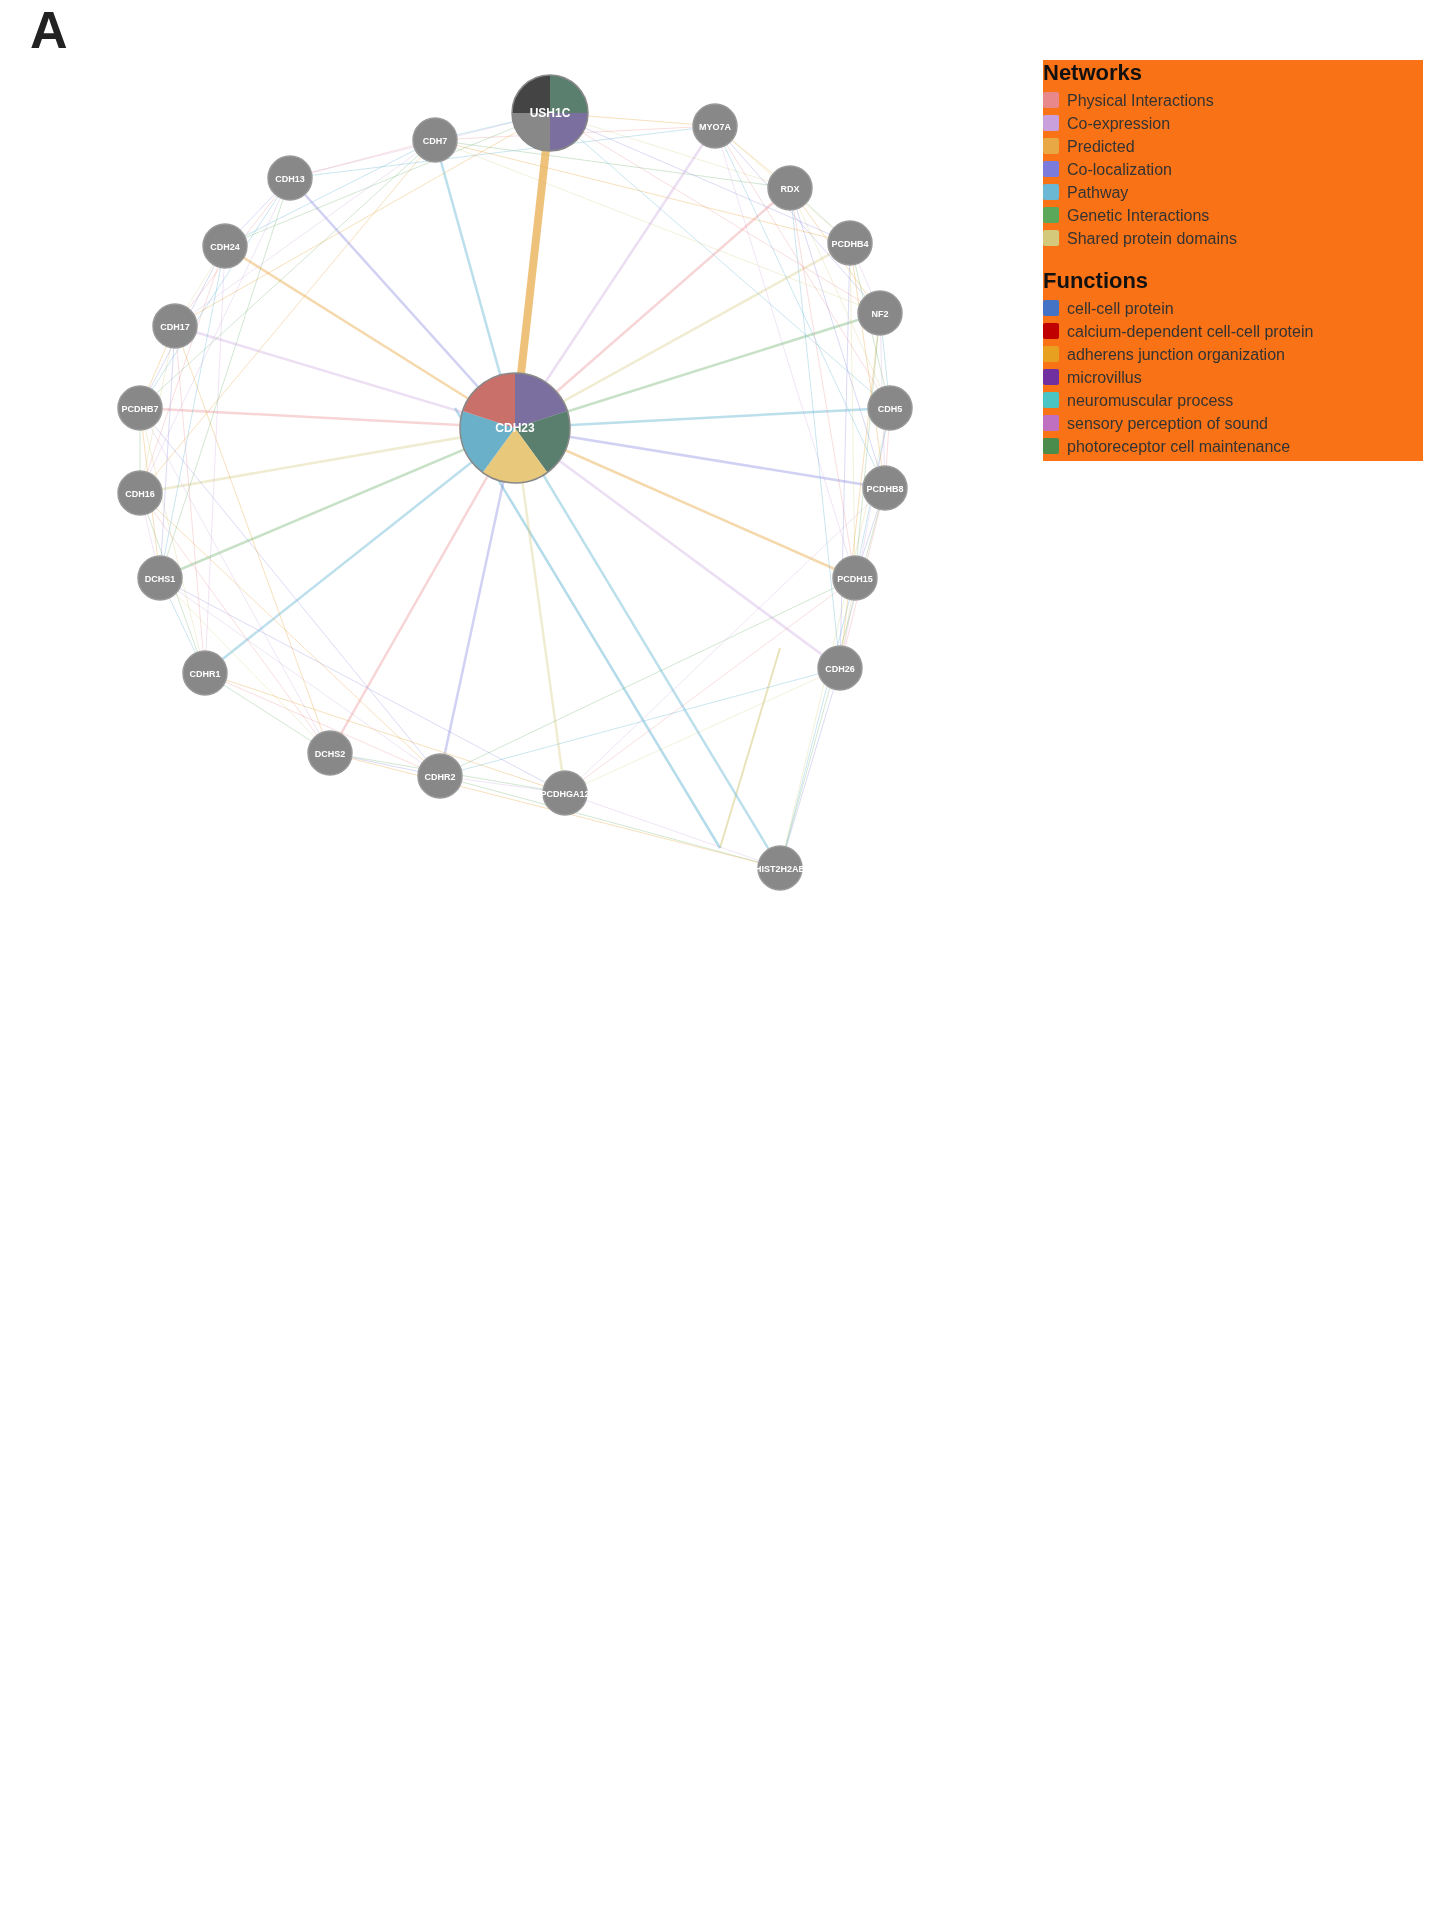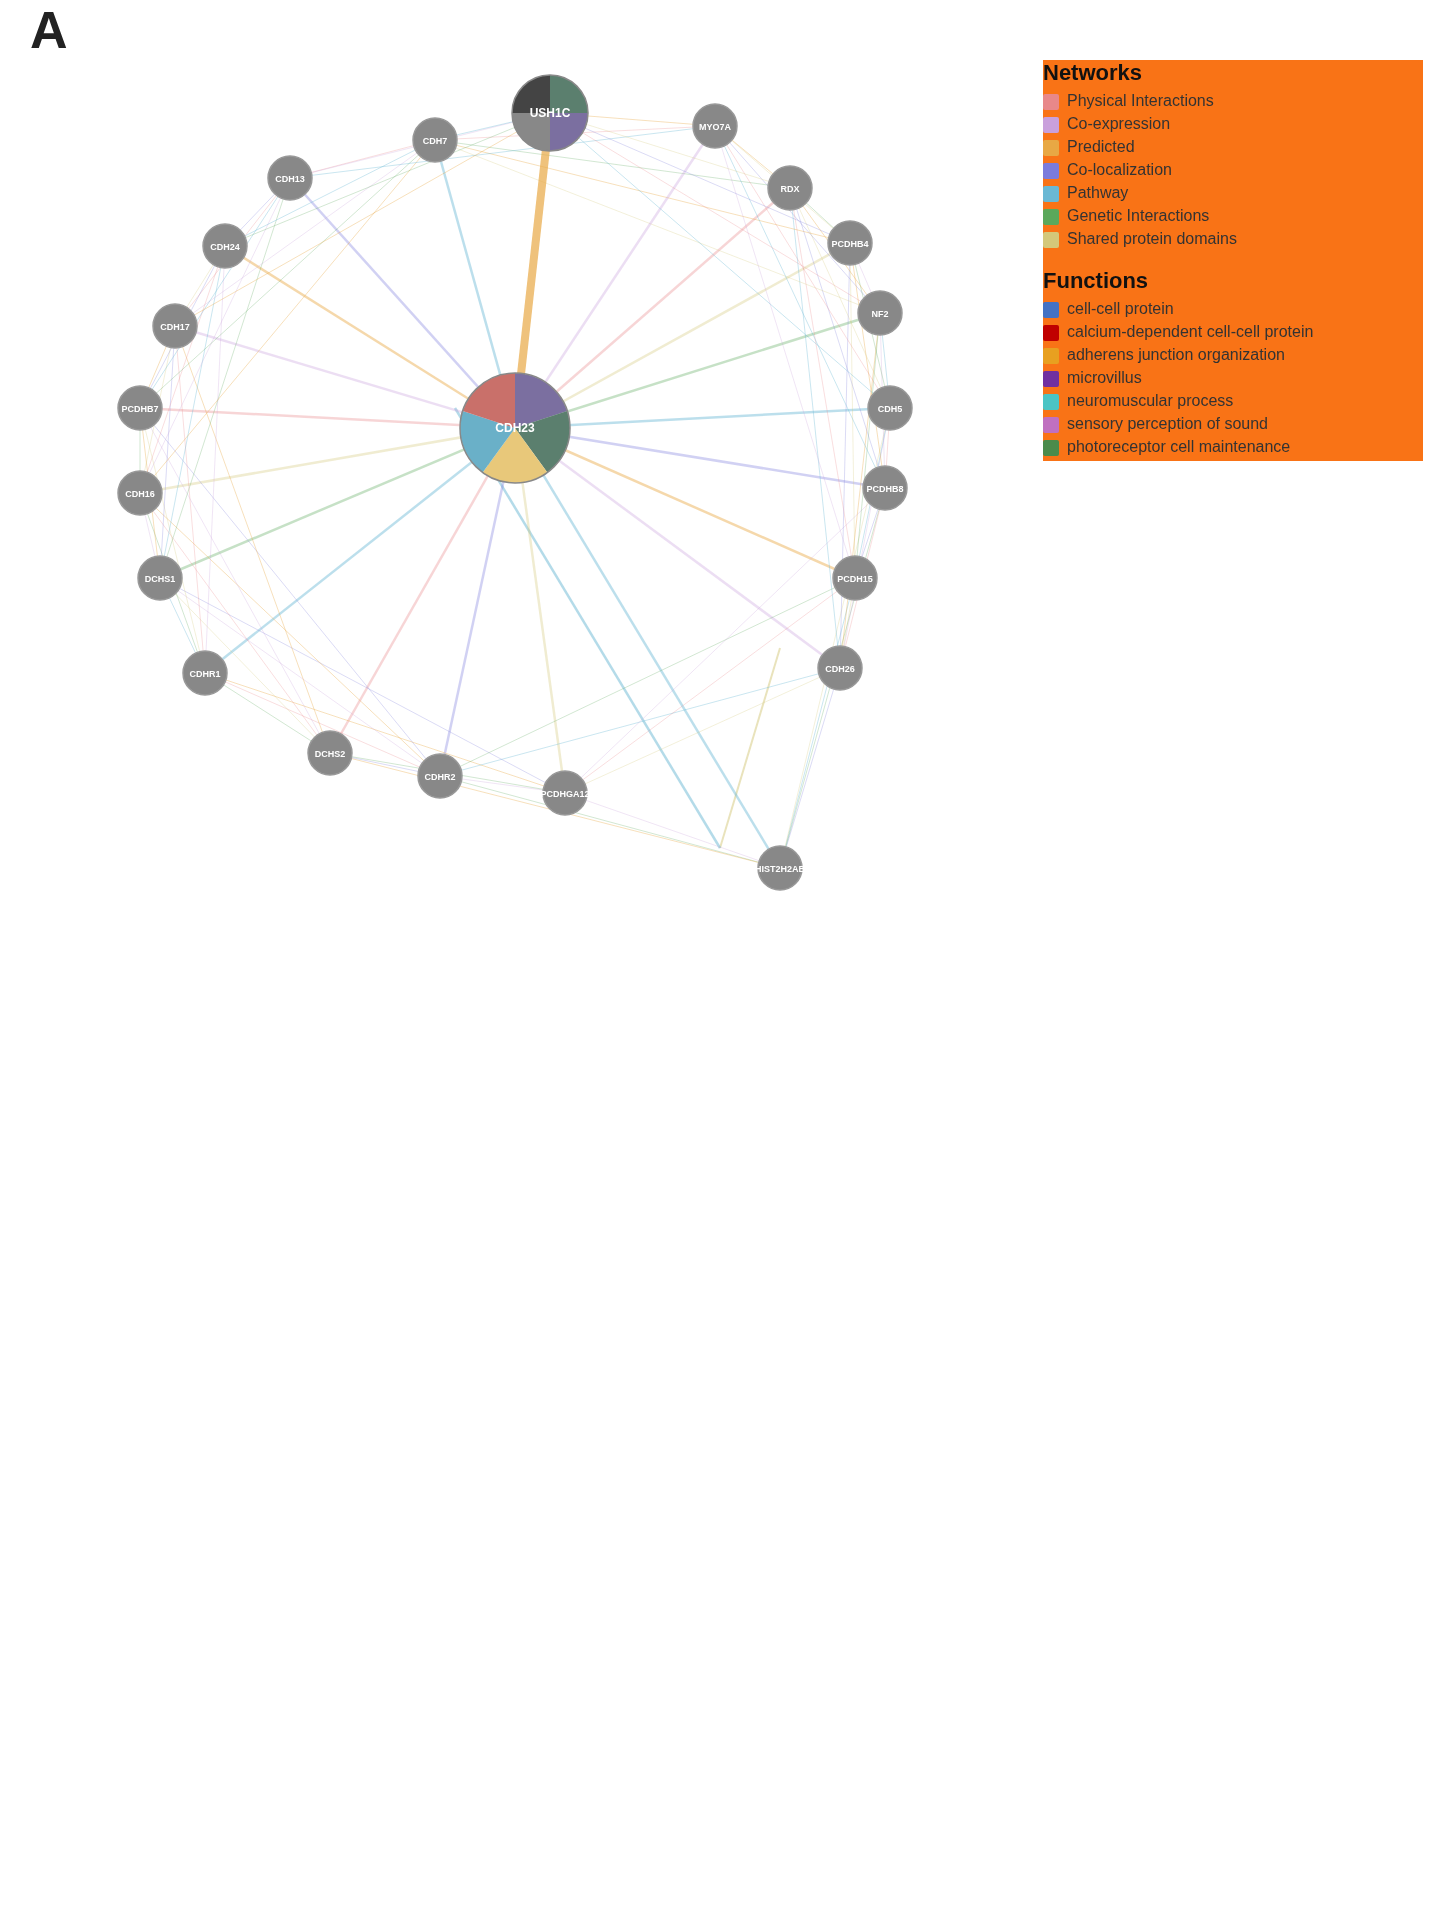--- a/index.html
+++ b/index.html
@@ -31,21 +31,21 @@
       background: #f97316;
     }
     .legend-title {
       font-size: 22px;
       font-weight: bold;
       margin-bottom: 6px;
       color: #111;
     }
     .legend-item {
       display: flex;
-      align-items: flex-end;
+      align-items: flex-start;
       margin-bottom: 5px;
       font-size: 16px;
       color: #333;
     }
     .legend-swatch {
       width: 16px;
       height: 16px;
       display: inline-block;
       margin-right: 8px;
       flex-shrink: 0;

